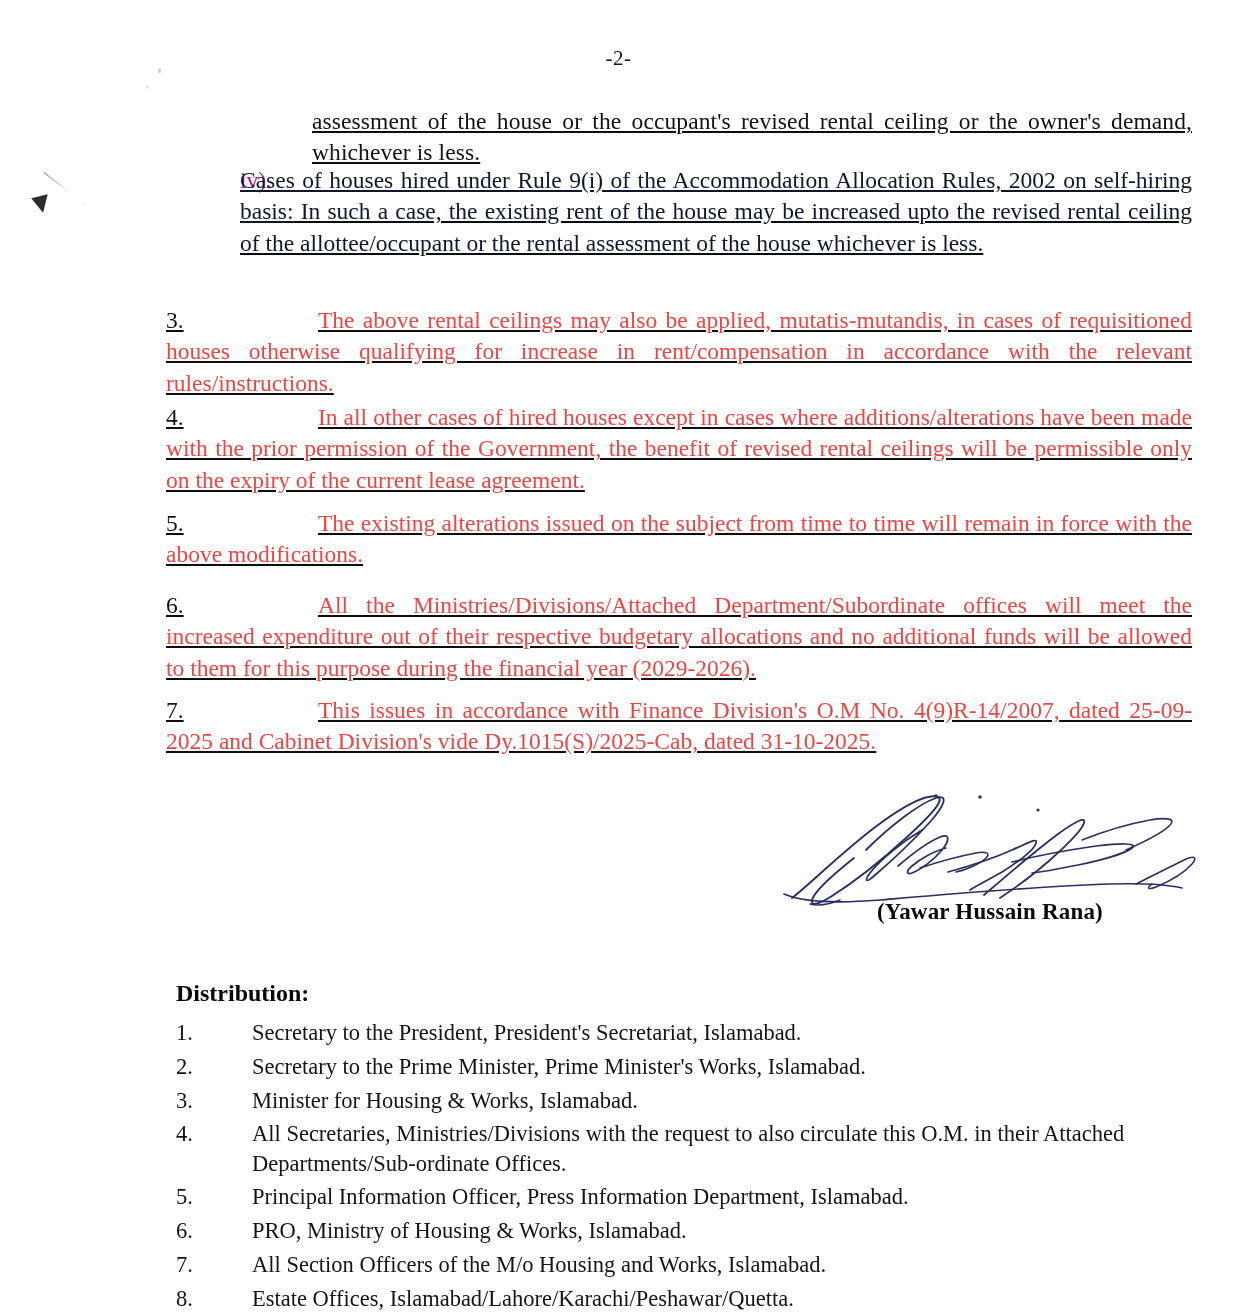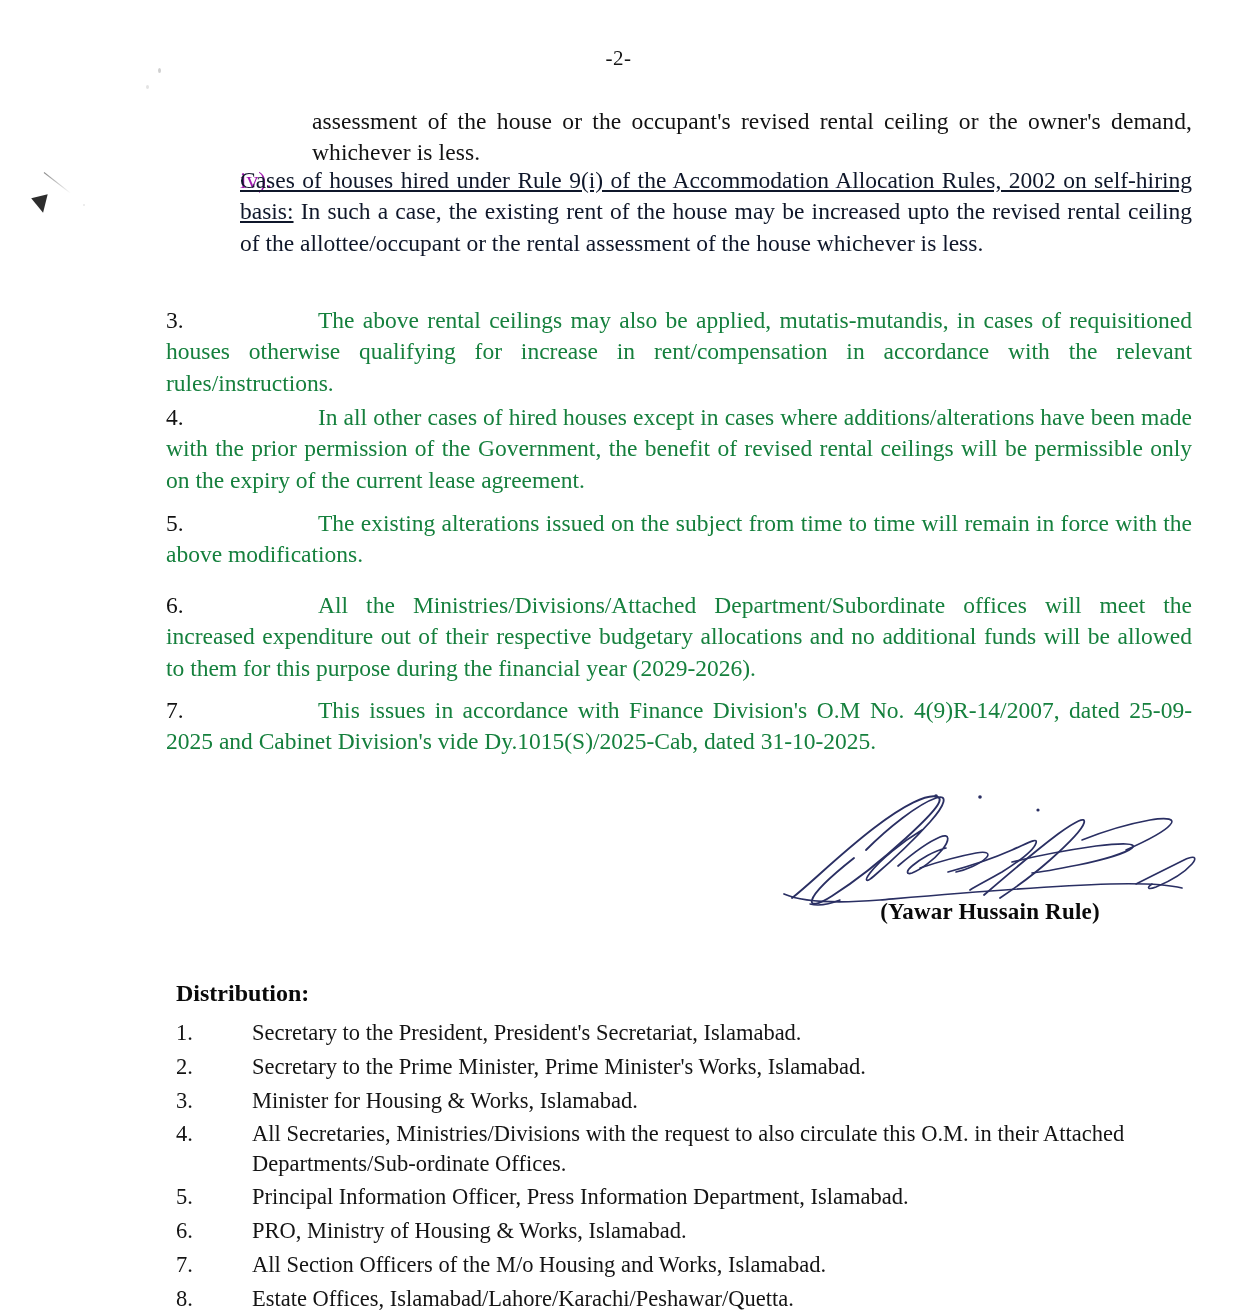--- a/index.html
+++ b/index.html
@@ -61,20 +61,21 @@
   }
   .speck.s1 { left: 158px; top: 68px; width: 3px; height: 5px; }
   .speck.s2 { left: 146px; top: 85px; width: 3px; height: 4px; opacity: .6; }
   .speck.s3 { left: 83px; top: 204px; width: 2px; height: 2px; opacity: .5; }
 
   
   .body-block {
     position: absolute;
     left: 166px;
     width: 1026px;
+    text-decoration: underline;
   }
   p.para {
     margin: 0;
     font-size: 23.5px;
     line-height: 1.33;
     text-align: justify;
     color: #121212;
     letter-spacing: 0.1px;
   }
   .sub-item {
@@ -106,21 +107,21 @@
     width: 152px;
     font-size: 23.5px;
     line-height: 1.33;
     color: #121212;
   }
   .num-text {
     flex: 1 1 auto;
     font-size: 23.5px;
     line-height: 1.33;
     text-align: justify;
-    color: #15803d;
+    color: #ef4444;
   }
   .num-text-wrap {
     margin-left: -152px;
     text-indent: 152px;
   }
 
   
   .sig-wrap {
     position: absolute;
     left: 770px;
@@ -243,21 +244,21 @@
         <path d="M242,82 C266,76 298,70 326,66 C352,63 368,63 362,68 C356,73 332,80 308,85 C288,89 272,92 262,93" stroke-width="1.7"></path>
         <path d="M312,60 C332,52 358,44 380,40 C398,37 406,39 400,45 C394,52 374,62 356,70" stroke-width="1.6"></path>
         <path d="M14,114 C30,121 60,124 110,120 C180,114 270,106 340,104 C380,103 400,105 412,108" stroke-width="1.7"></path>
         <path d="M366,104 C382,96 402,86 414,80 C424,75 428,77 422,84 C414,93 398,102 386,107 C378,110 376,108 382,104" stroke-width="1.6"></path>
         <path d="M70,120 C60,124 48,126 40,124" stroke-width="1.5"></path>
       </g>
       <circle cx="268" cy="30" r="1.6" fill="#2a2f63"></circle>
       <circle cx="166" cy="16" r="1.8" fill="#2a2f63"></circle>
       <circle cx="210" cy="17" r="1.8" fill="#2a2f63"></circle>
     </svg>
-    <div class="sig-name">(Yawar Hussain Rule)</div>
+    <div class="sig-name">(Yawar Hussain Rana)</div>
   </div>
 
   <div class="dist-heading">Distribution:</div>
 
   <div class="dist-list">
     <div class="dist-row">
       <div class="dist-num">1.</div>
       <div class="dist-text">Secretary to the President, President's Secretariat, Islamabad.</div>
     </div>
     <div class="dist-row">

